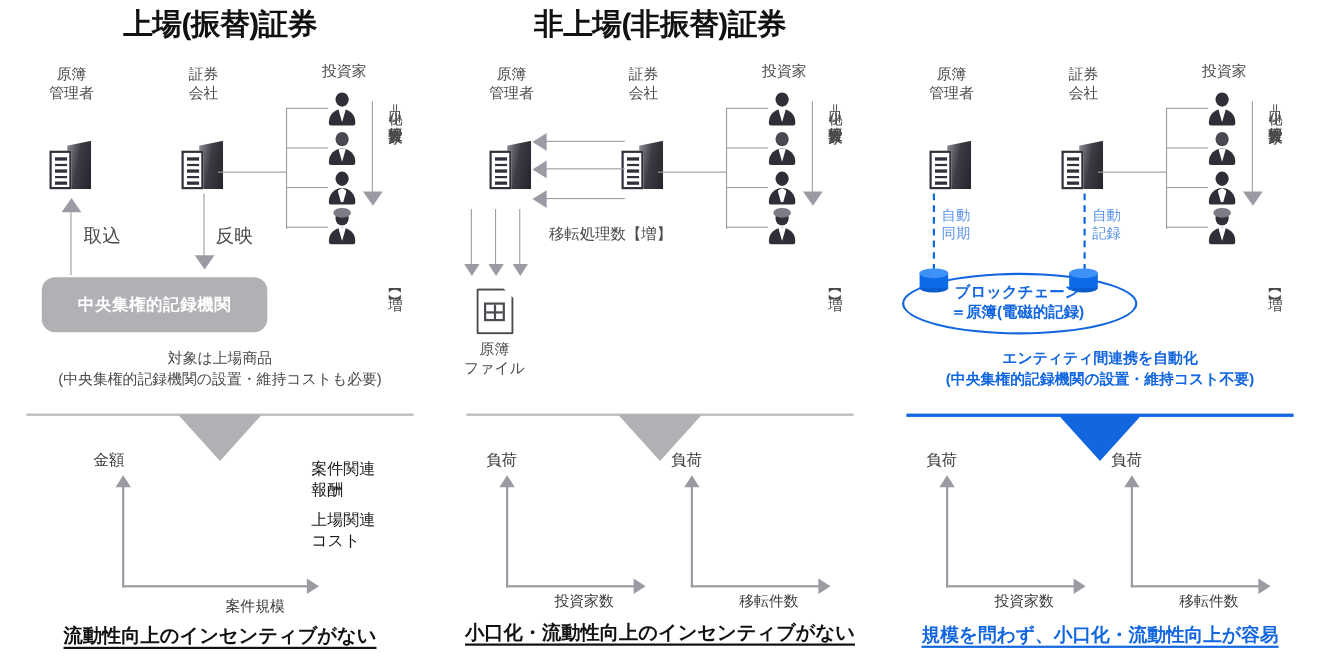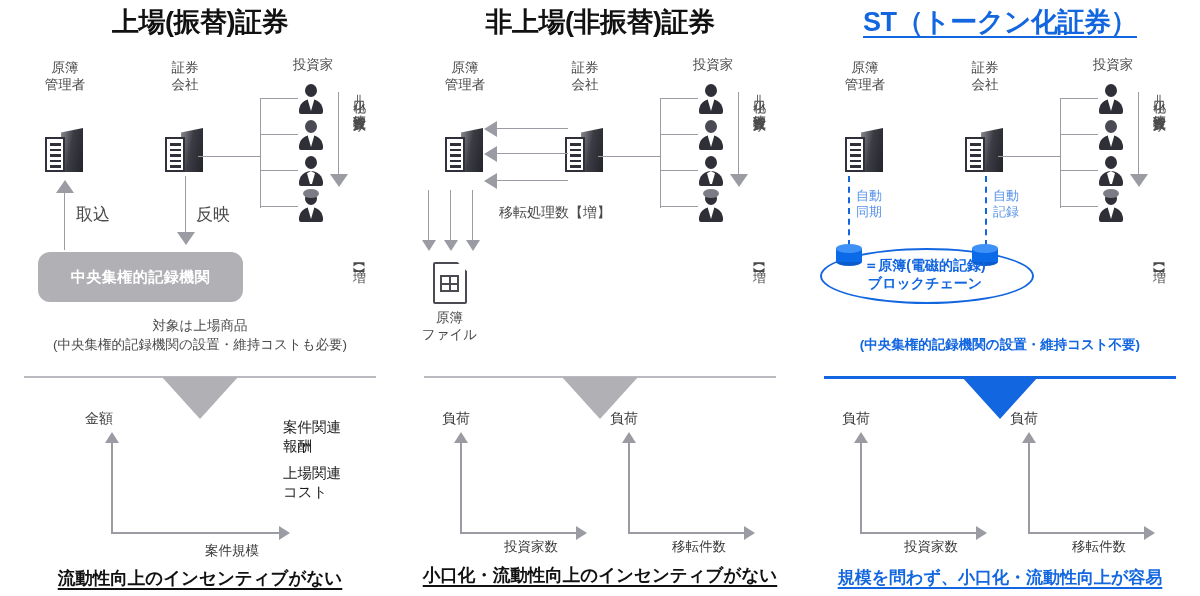--- a/index.html
+++ b/index.html
@@ -424,21 +424,20 @@
         <line x1="61" y1="132" x2="167" y2="40" stroke="#1266E0" stroke-width="2.6"></line>
         <line x1="229" y1="132" x2="335" y2="40" stroke="#1266E0" stroke-width="2.6"></line>
       </svg>
     </div>
 
     <div class="concl" style="top:563px;">小口化・流動性向上のインセンティブがない</div>
   </div>
 
   <div class="col c3">
 
-    <div class="title accent">ST（トークン化証券）</div>
 
     <div class="nlabel two" style="left:10px;top:60px;width:110px;">
       <div>原簿</div>
       <div>管理者</div>
     </div>
     <div class="nlabel two" style="left:130px;top:60px;width:110px;">
       <div>証券</div>
       <div>会社</div>
     </div>
     <div class="nlabel" style="left:258px;top:56px;width:110px;">投資家</div>
@@ -510,24 +509,25 @@
       <div class="bot"></div>
         <div class="mid"></div>
         <div class="top"></div>
     </div>
     <div class="cyl" style="left:172px;top:244px;">
       <div class="bot"></div>
         <div class="mid"></div>
         <div class="top"></div>
     </div>
     <div class="bc-text" style="left:20px;top:256px;width:210px;">
+      <div>ブロックチェーン</div>
       <div>＝原簿(電磁的記録)</div>
-      <div>ブロックチェーン</div>
-    </div>
-
+    </div>
+
+    <div class="note accent" style="top:316px;">エンティティ間連携を自動化</div>
     <div class="note accent" style="top:335px;">(中央集権的記録機関の設置・維持コスト不要)</div>
 
     <div class="divider accent" style="left:24px;top:376px;width:352px;"></div>
     <div class="funnel accent" style="left:162px;top:377px;"></div>
 
     <div class="chart" style="left:0;top:400px;width:400px;height:160px;">
       <div class="axlabel" style="left:42px;top:10px;font-size:14px;">負荷</div>
       <div class="axis-cap-up" style="left:54px;top:32px;"></div>
       <div class="axis-v" style="left:60px;top:42px;height:92px;"></div>
       <div class="axis-h" style="left:60px;top:132px;width:118px;"></div>

